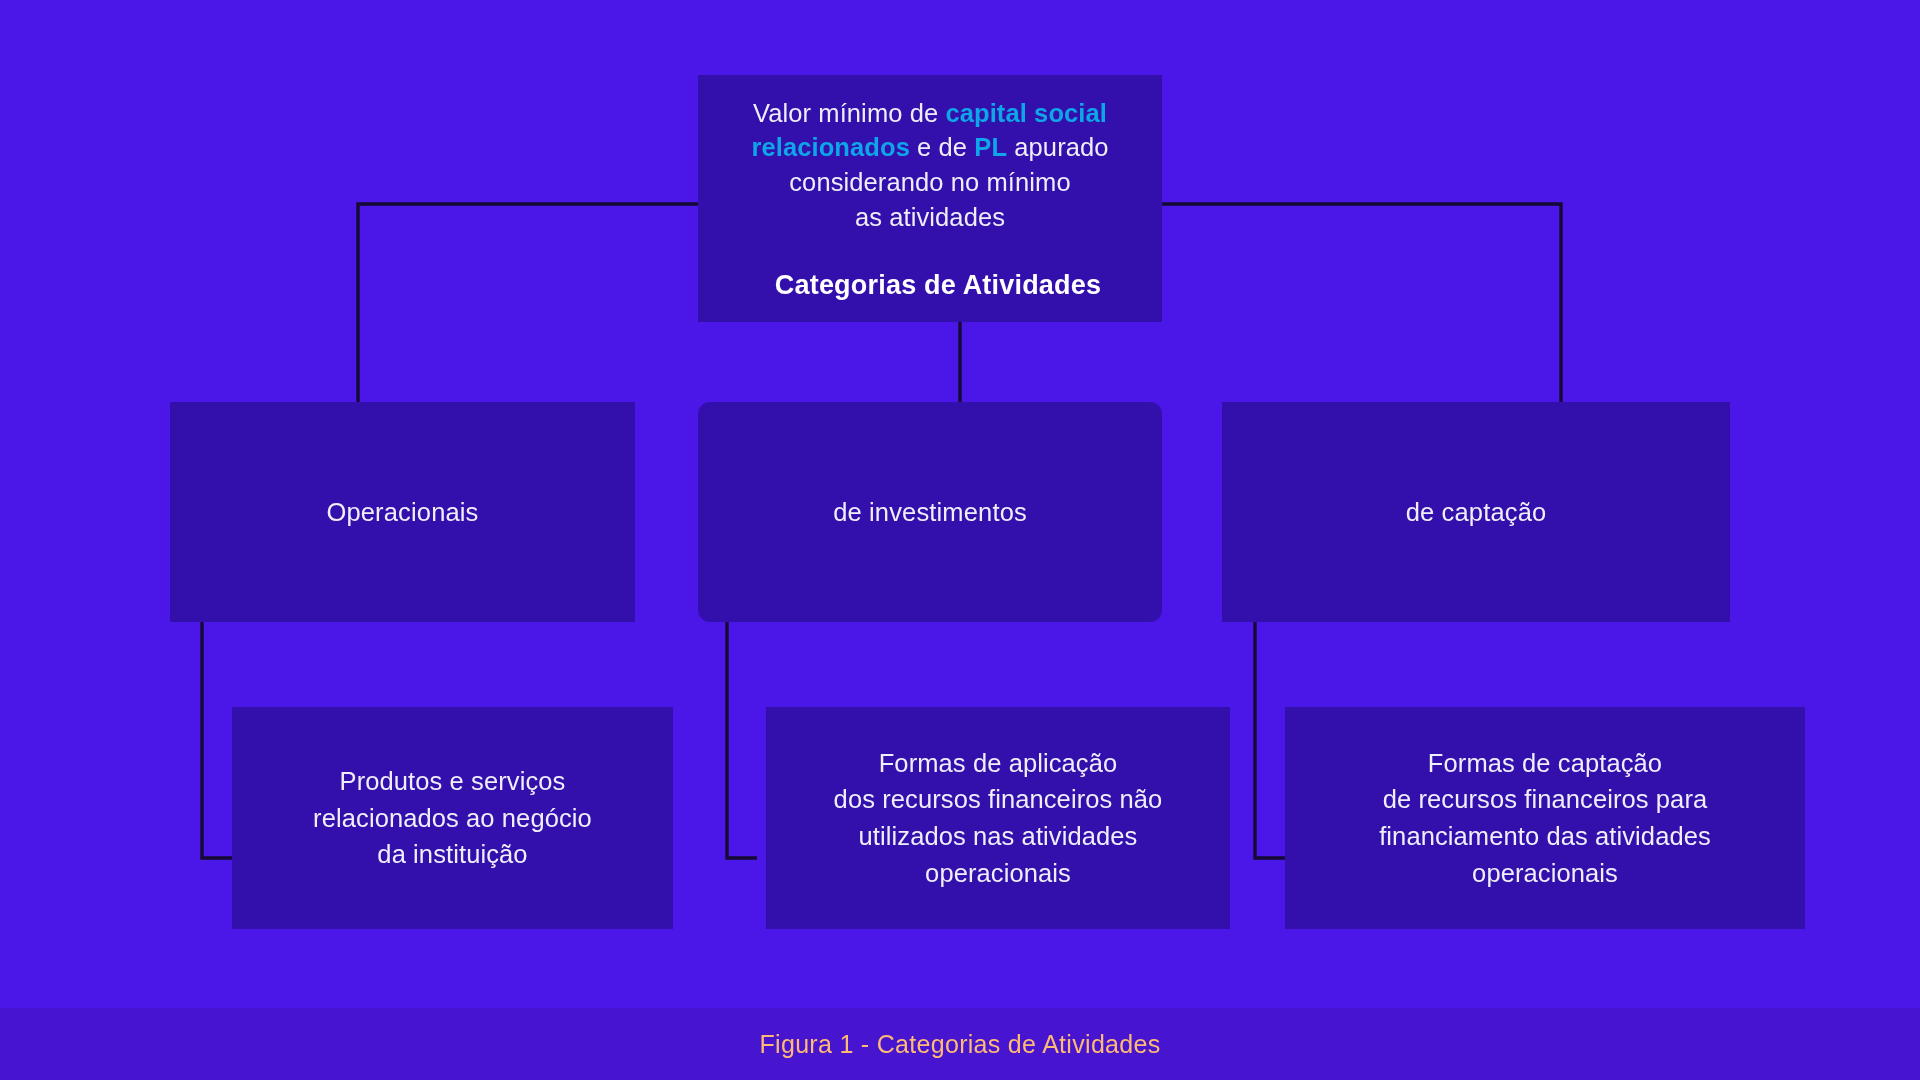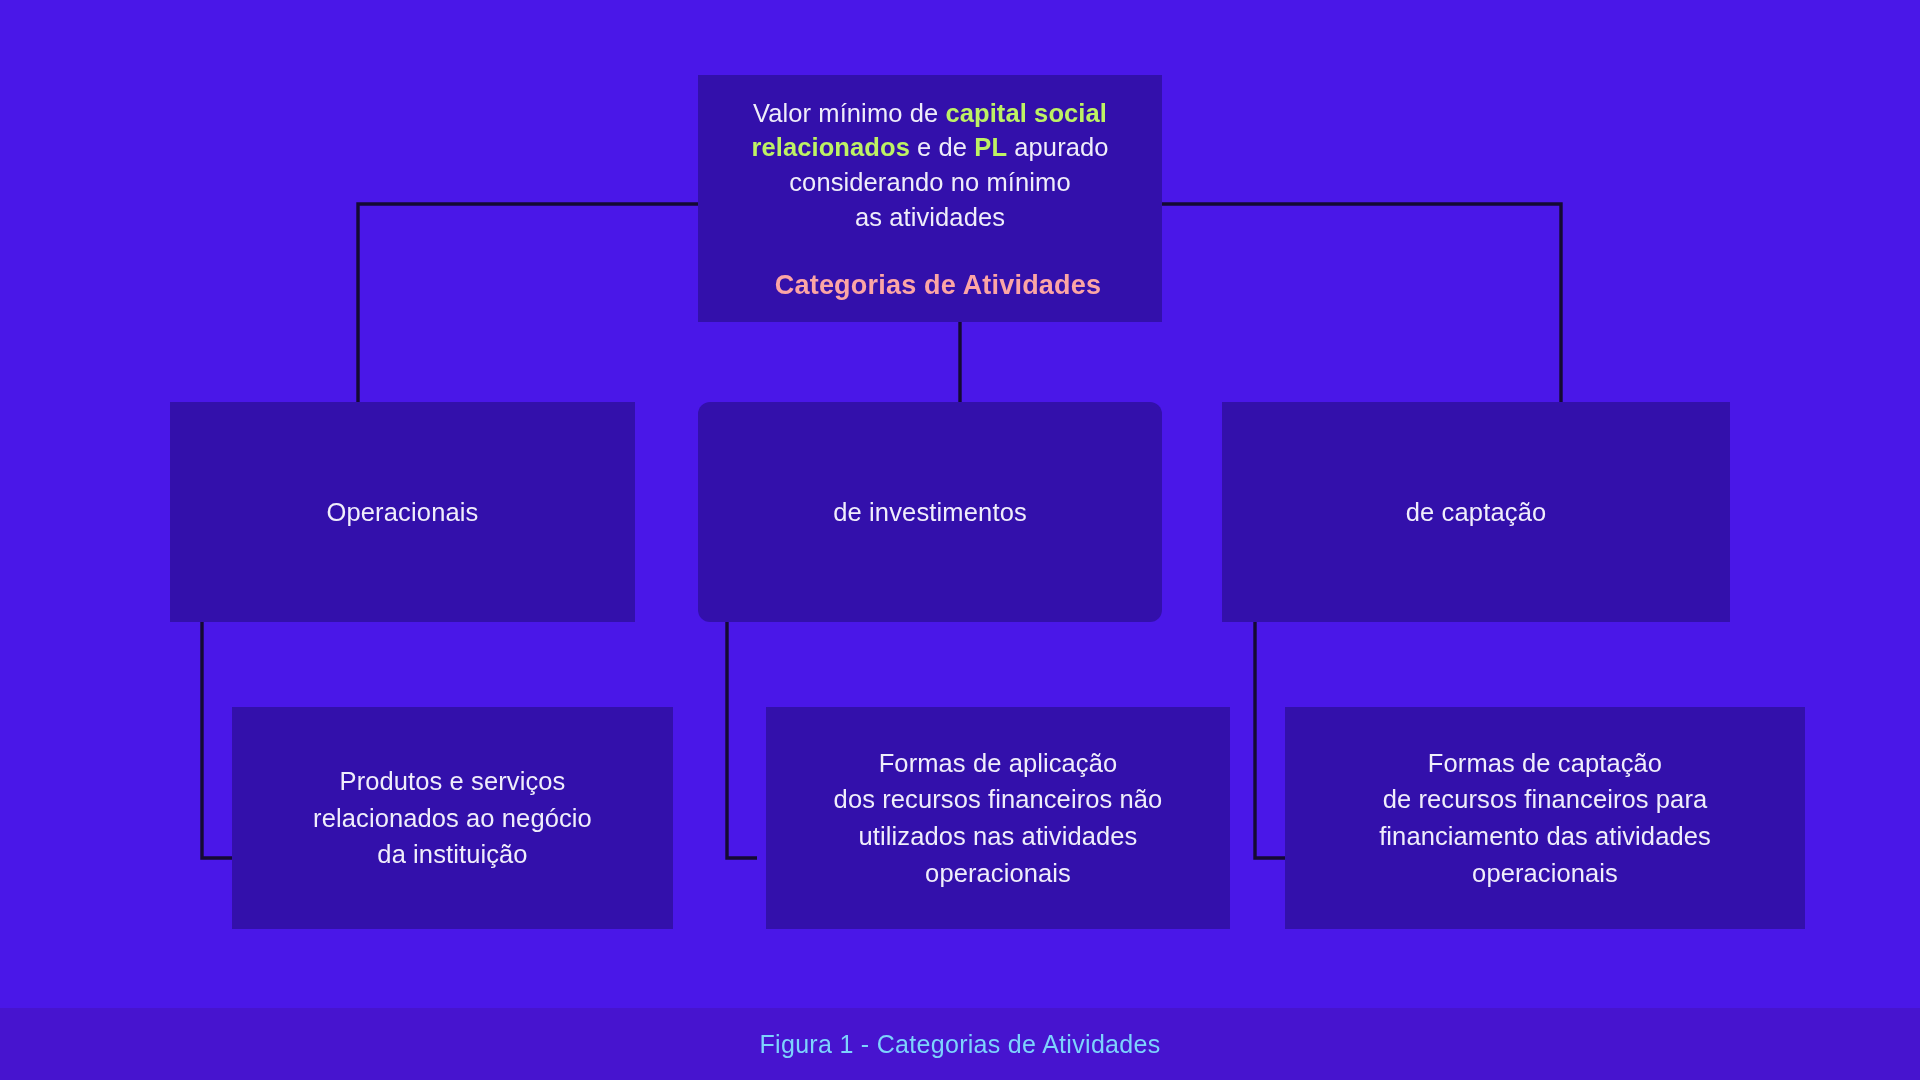--- a/index.html
+++ b/index.html
@@ -53,28 +53,28 @@
   .root-text {
     font-size: 25.5px;
     line-height: 1.36;
     letter-spacing: 0.1px;
     color: #efedfa;
     font-weight: 400;
     margin: 0;
   }
   .root-text b {
     font-weight: 700;
-    color: #bef264;
+    color: #0ea5e9;
     margin-top: 12px;
   }
   .root-title {
     margin: 36px 0 0 16px;
     font-size: 27px;
     font-weight: 700;
-    color: #fca5a5;
+    color: #ffffff;
     letter-spacing: 0.2px;
   }
   
   .node-mid {
     top: 402px;
     height: 220px;
   }
   .node-mid-1 { left: 170px;  width: 465px; }
   .node-mid-2 { left: 698px;  width: 464px; border-radius: 12px; }
   .node-mid-3 { left: 1222px; width: 508px; }
@@ -110,21 +110,21 @@
     top: 1008px;
     width: 1920px;
     height: 72px;
     background: #4714cf;
     display: flex;
     align-items: center;
     justify-content: center;
   }
   .caption-text {
     font-size: 25px;
-    color: #7dd3fc;
+    color: #fdba74;
     letter-spacing: 0.3px;
   }
 </style>
 </head>
 <body>
 
 <div class="stage">
 
   <svg class="connectors" viewBox="0 0 1920 1080" width="1920" height="1080">
     <g fill="none" stroke="#140a33" stroke-width="3.4">

